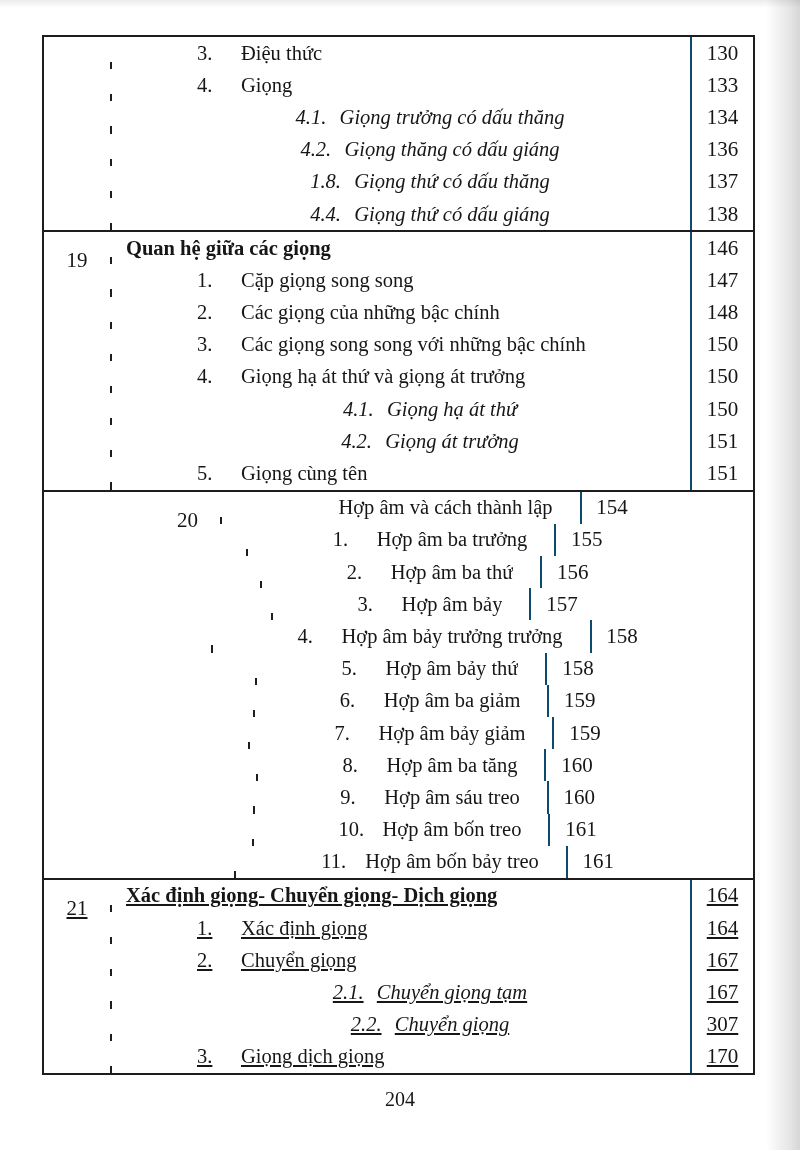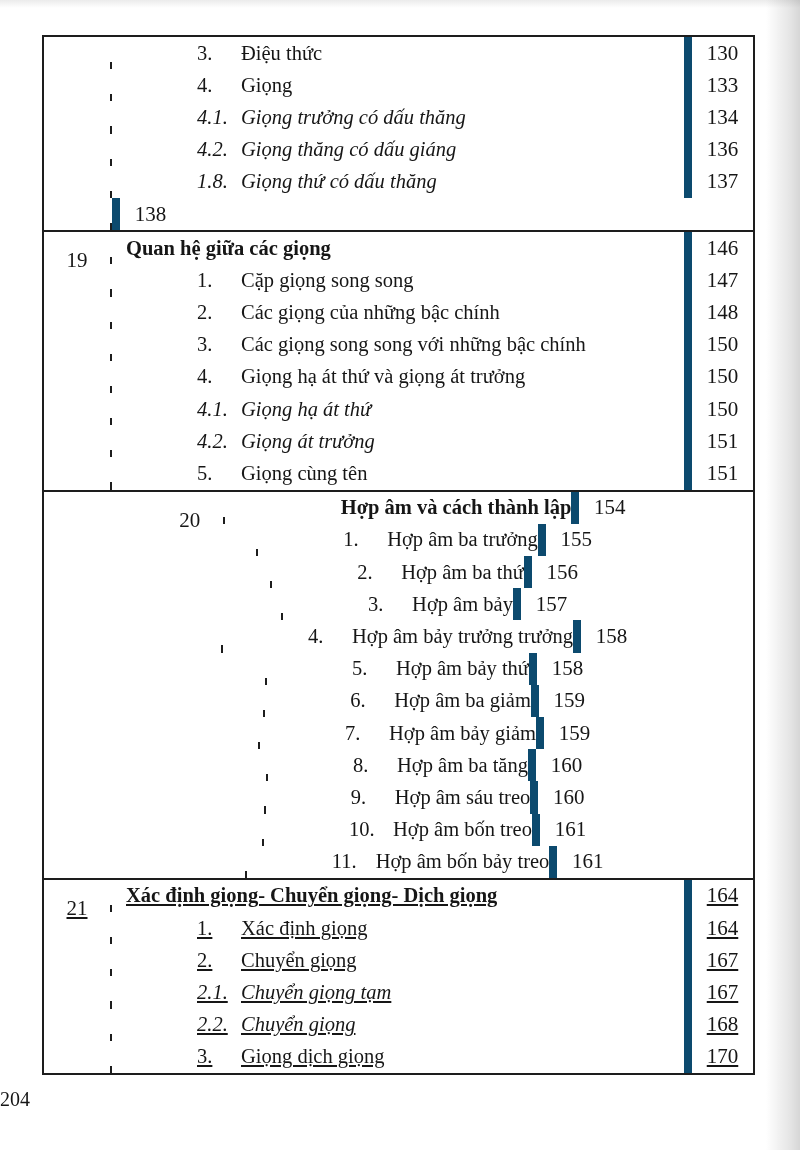--- a/index.html
+++ b/index.html
@@ -79,44 +79,47 @@
     font-size: 20.5px;
     white-space: nowrap;
     overflow: hidden;
   }
   .cell-entry.kind-title {
     padding-left: 14px;
     font-weight: bold;
   }
   .cell-entry.kind-title-indent {
     padding-left: 116px;
-    font-weight: bold;
+    font-weight: normal;
   }
   .cell-entry.kind-sub {
     font-style: italic;
+    justify-content: center;
   }
   .entry-num {
     display: inline-block;
     min-width: 44px;
     flex: 0 0 auto;
   }
   .cell-page {
     width: 61px;
     flex: 0 0 61px;
-    border-left: 8px solid #0c4a6e;
+    border-left: 2px solid #0c4a6e;
     display: flex;
     align-items: center;
     justify-content: center;
     font-size: 21px;
+    margin-left: 27px;
   }
   .page-footer {
     position: absolute;
     left: 0;
     top: 1088px;
     width: 100%;
+    text-align: center;
     font-size: 20px;
   }
 </style>
 </head>
 <body>
 
 <div>
   <div class="toc-table" id="toc-table">
       <div class="toc-section" style="flex: 6 1 0%;">
         <div class="toc-row">
@@ -154,20 +157,24 @@
         <div class="toc-row">
           <div class="cell-chapter"></div>
           <div class="cell-entry kind-sub">
             <span class="entry-num">1.8.</span>
             <span class="entry-text">Giọng thứ có dấu thăng</span>
           </div>
           <div class="cell-page">137</div>
         </div>
         <div class="toc-row">
           <div class="cell-chapter"></div>
+          <div class="cell-entry kind-sub">
+            <span class="entry-num">4.4.</span>
+            <span class="entry-text">Giọng thứ có dấu giáng</span>
+          </div>
           <div class="cell-page">138</div>
         </div>
       </div>
       <div class="toc-section" style="flex: 8 1 0%;">
         <div class="toc-row">
           <div class="cell-chapter">19</div>
           <div class="cell-entry kind-title">
             <span class="entry-text">Quan hệ giữa các giọng</span>
           </div>
           <div class="cell-page">146</div>
@@ -357,21 +364,21 @@
             <span class="entry-text">Chuyển giọng tạm</span>
           </div>
           <div class="cell-page">167</div>
         </div>
         <div class="toc-row">
           <div class="cell-chapter"></div>
           <div class="cell-entry kind-sub">
             <span class="entry-num">2.2.</span>
             <span class="entry-text">Chuyển giọng</span>
           </div>
-          <div class="cell-page">168</div>
+          <div class="cell-page">307</div>
         </div>
         <div class="toc-row">
           <div class="cell-chapter"></div>
           <div class="cell-entry kind-item">
             <span class="entry-num">3.</span>
             <span class="entry-text">Giọng dịch giọng</span>
           </div>
           <div class="cell-page">170</div>
         </div>
       </div>

